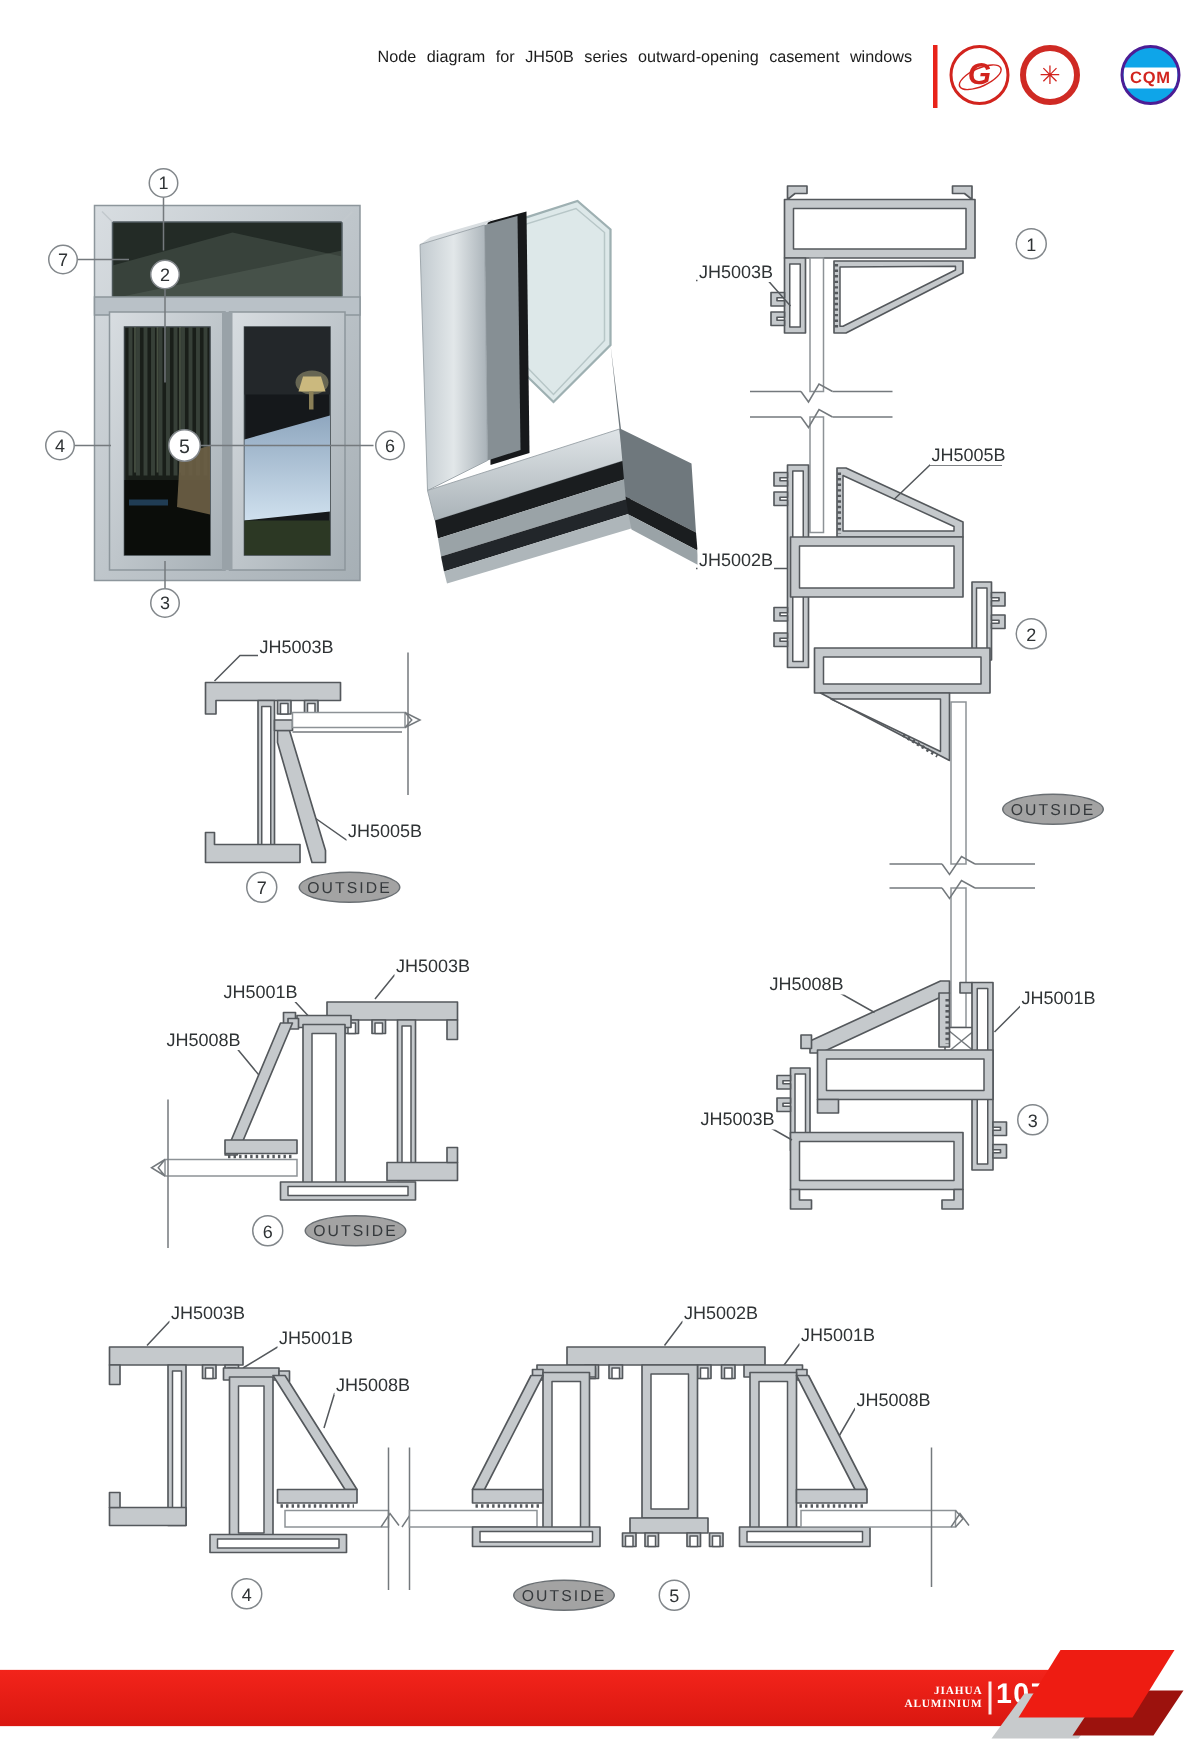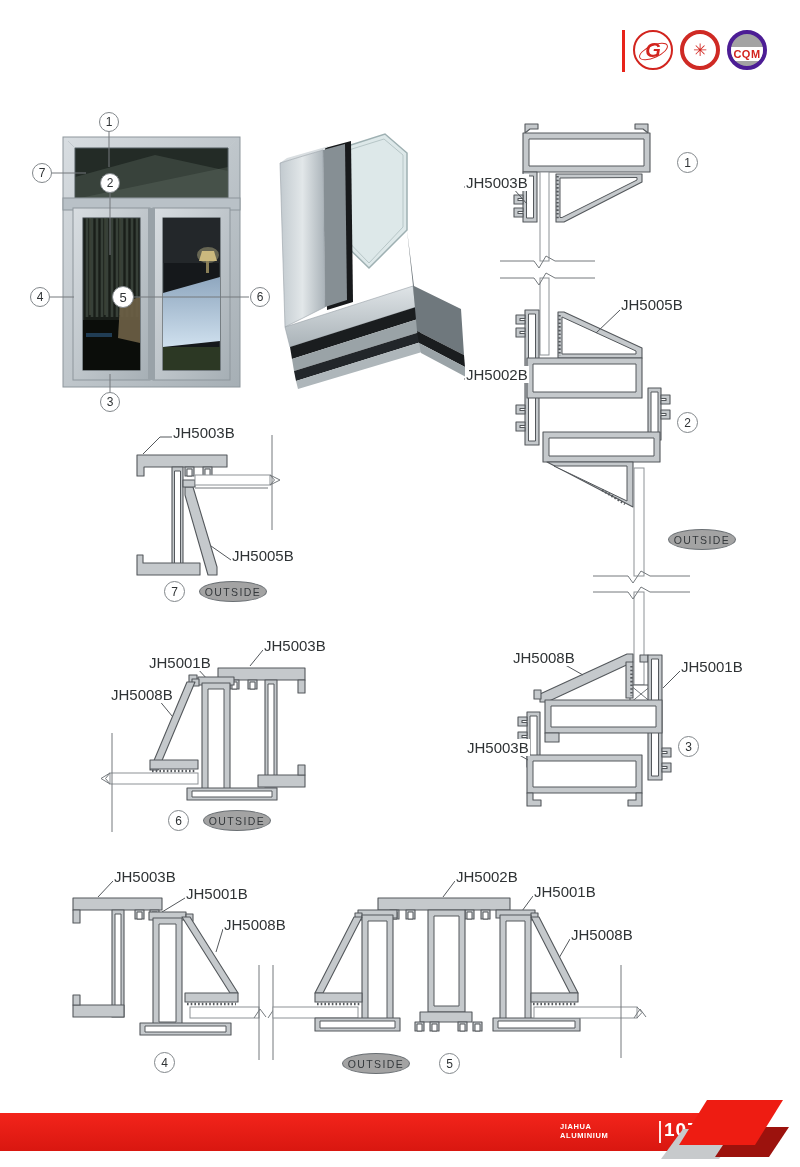--- a/index.html
+++ b/index.html
@@ -10,56 +10,57 @@
   .title-cn{font-size:21.5px;font-weight:bold;color:#111;letter-spacing:1px;line-height:1.1;}
   .title-en{font-size:10.8px;color:#1c1c1c;margin-top:3px;word-spacing:4px;}
   .hdr-divider{position:absolute;left:622px;top:30px;width:2.5px;height:42px;background:#e8231a;}
   .logos{position:absolute;left:633px;top:30px;display:flex;gap:7px;}
   .logo{width:40px;height:40px;border-radius:50%;position:relative;display:flex;align-items:center;justify-content:center;}
   .logo-gb{border:2px solid #d2241e;background:#fff;box-sizing:border-box;}
   .logo-gb .g{font-size:20px;font-weight:bold;font-style:italic;color:#d2241e;}
   .logo-gb .orbit{position:absolute;left:3px;top:13px;width:29px;height:11px;border:1.8px solid #d2241e;border-radius:50%;transform:rotate(-24deg);}
   .logo-seal{border:4px solid #cf2a24;background:#fff;box-sizing:border-box;}
   .logo-seal .flower{font-size:17px;color:#d2241e;}
-  .logo-cqm{background:#a3a3a3;box-sizing:border-box;border:4px solid #4c1d95;overflow:hidden;}
+  .logo-cqm{background:#0ea5e9;box-sizing:border-box;border:2px solid #4c1d95;overflow:hidden;margin-left:20px;}
   .logo-cqm .band{position:absolute;left:0;top:13px;width:100%;height:14px;background:#fff;display:flex;align-items:center;justify-content:center;}
   .logo-cqm .band span{font-size:11px;font-weight:bold;color:#d2241e;letter-spacing:.5px;}
   
   svg{position:absolute;overflow:visible;}
   .al{fill:#c5c9cc;stroke:#54585c;stroke-width:1.1;stroke-linejoin:round;}
   .wh{fill:#ffffff;stroke:#54585c;stroke-width:1;stroke-linejoin:round;}
   .gl{fill:#ffffff;stroke:#8d9296;stroke-width:1;}
   .ln{stroke:#74797d;stroke-width:1;fill:none;}
   .ldr{stroke:#54585c;stroke-width:1;fill:none;}
   .ht{stroke:#54585c;stroke-width:2.4;stroke-dasharray:1.6 2.1;fill:none;}
   .xb{fill:#fff;stroke:#54585c;stroke-width:1;}
   
-  .plabel{position:absolute;font-size:15px;color:#2f3335;white-space:nowrap;background:#fff;padding:0 1px;}
+  .plabel{position:absolute;font-size:12px;color:#2f3335;white-space:nowrap;background:#fff;padding:0 1px;}
   .co{position:absolute;border:1.2px solid #82878b;border-radius:50%;background:#fff;
       display:flex;align-items:center;justify-content:center;font-size:12px;color:#2f3335;box-sizing:border-box;}
   .co20{width:20px;height:20px;}
   .co21{width:21px;height:21px;}
   .co22{width:22px;height:22px;font-size:13px;}
   .ov{position:absolute;width:68px;height:21px;border:1.1px solid #6a6f73;border-radius:50%;background:#a3a3a3;
       display:flex;align-items:center;justify-content:center;font-size:10.5px;letter-spacing:1.4px;color:#35393c;box-sizing:border-box;}
   
   .fbar{position:absolute;left:0;top:1113px;width:712px;height:38px;
         background:linear-gradient(#f3241b,#d91710);
         clip-path:polygon(0 0,100% 0,calc(100% - 16px) 100%,0 100%);}
-  .fbrand{position:absolute;left:560px;top:1122px;width:95px;text-align:left;color:#fff;
-          font-size:7.5px;font-weight:bold;letter-spacing:.6px;line-height:1.25;}
+  .fbrand{position:absolute;left:560px;top:1122px;width:95px;text-align:right;color:#fff;
+          font-size:7.5px;font-weight:bold;letter-spacing:.6px;line-height:1.25;font-family:Liberation Serif, serif;}
   .fdiv{position:absolute;left:659px;top:1121px;width:1.5px;height:22px;background:#fff;opacity:.9;}
   .fnum{position:absolute;left:664px;top:1119px;color:#fff;font-size:19px;font-weight:bold;letter-spacing:1px;}
 </style>
 </head>
 <body>
 
 <div class="page">
 
   <div class="titles">
+    <div class="title-en">Node diagram for JH50B series outward-opening casement windows</div>
   </div>
   <div class="hdr-divider"></div>
   <div class="logos">
     <div class="logo logo-gb">
       <span class="orbit"></span>
       <span class="g">G</span>
     </div>
     <div class="logo logo-seal">
       <span class="flower">✳</span>
     </div>

